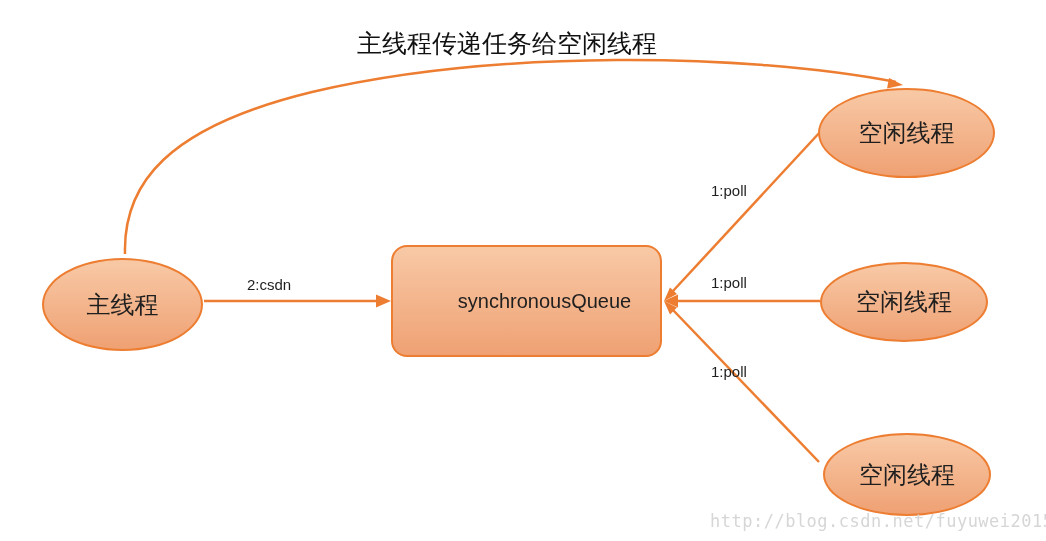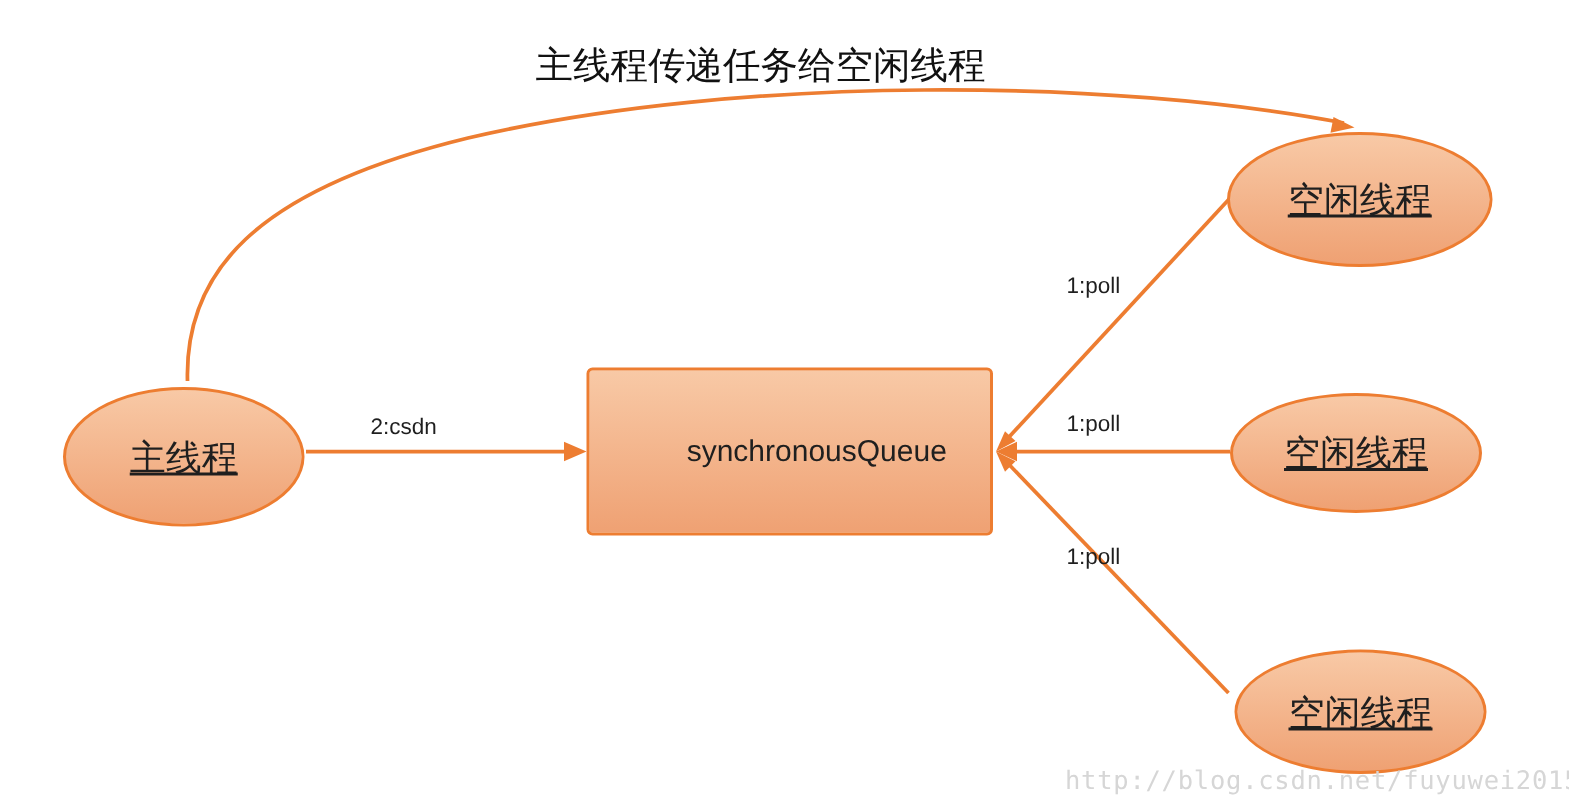--- a/index.html
+++ b/index.html
@@ -32,29 +32,28 @@
     box-sizing: border-box;
     background: linear-gradient(to bottom, var(--fill-top), var(--fill-bottom));
     border: 2px solid var(--accent);
     color: var(--text);
     z-index: 2;
   }
   .ellipse {
     border-radius: 50%;
     font-family: "Liberation Serif", "DejaVu Serif", serif;
     font-size: 24px;
-    text-decoration: underline;
   }
   .main-thread   { left: 42px;  top: 258px; width: 161px; height: 93px; align-items: center; }
   .idle-1        { left: 818px; top: 88px;  width: 177px; height: 90px; }
   .idle-2        { left: 820px; top: 262px; width: 168px; height: 80px; }
   .idle-3        { left: 823px; top: 433px; width: 168px; height: 83px; }
   .queue {
     left: 391px; top: 245px; width: 271px; height: 112px;
-    border-radius: 4px;
+    border-radius: 16px;
     flex-direction: column;
     font-family: "Liberation Sans", sans-serif;
     font-size: 20px;
     line-height: 1.45;
     text-align: right;
     padding-left: 36px;
   }
   .diagram-title {
     position: absolute;
     left: 352px; top: 27px;

